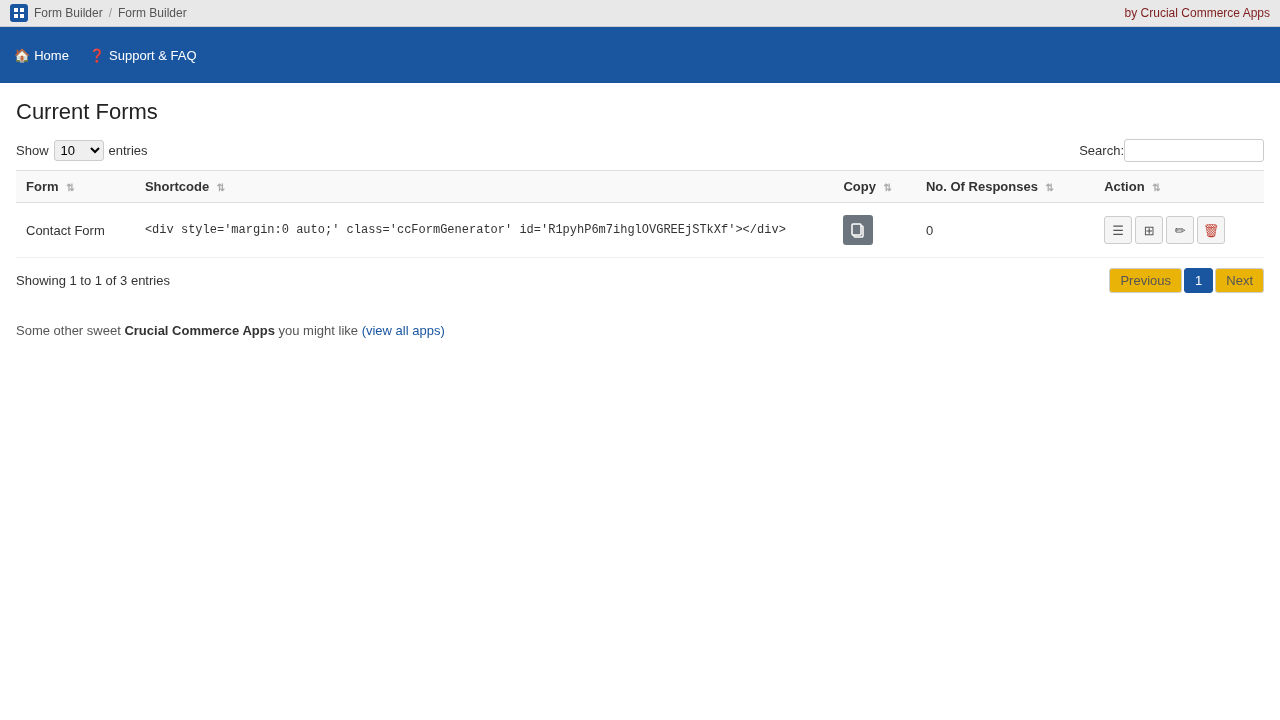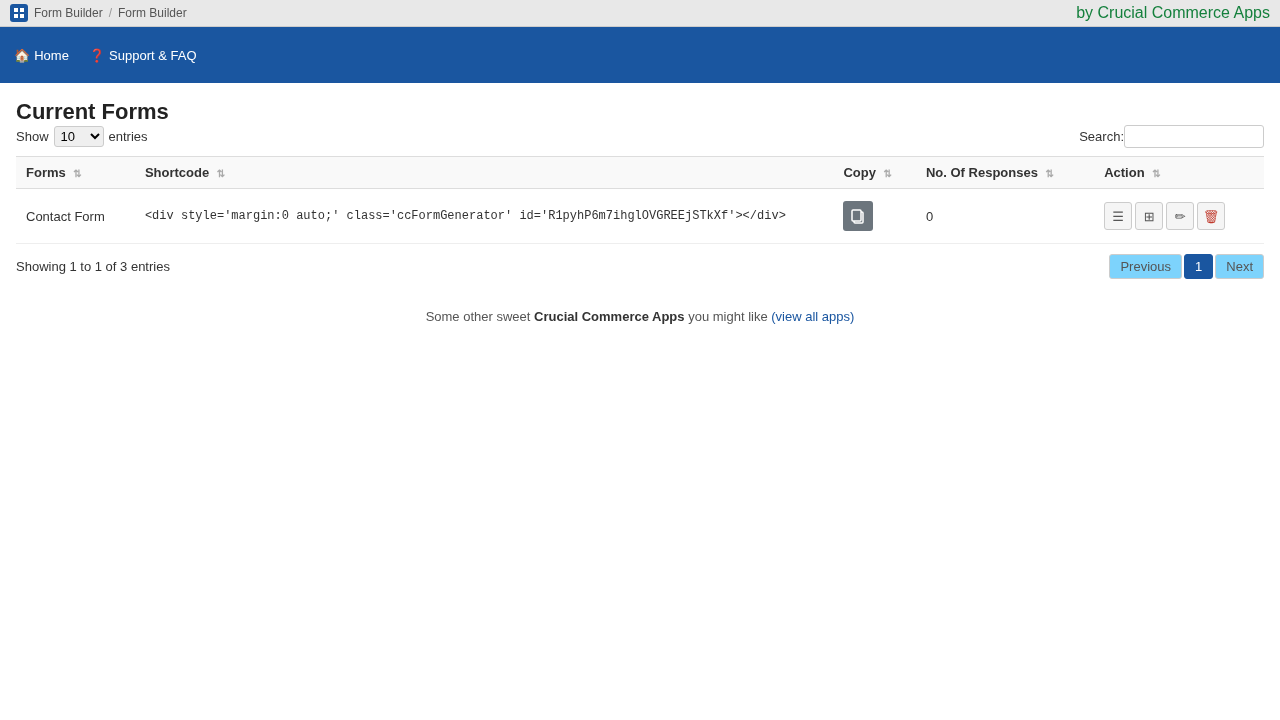--- a/index.html
+++ b/index.html
@@ -18,21 +18,21 @@
       justify-content: center;
     }
     .top-bar-icon {
       width: 18px; height: 18px;
       background: #1a56a0;
       border-radius: 3px;
       display: inline-flex; align-items: center; justify-content: center;
     }
     .top-bar-icon svg { width: 12px; height: 12px; fill: white; }
     .top-bar-sep { color: #999; }
-    .top-bar-right { margin-left: auto; font-size: 16px; color: #15803d; }
+    .top-bar-right { margin-left: auto; font-size: 12px; color: #7f1d1d; }
 
     
     .nav-bar {
       background: #1a56a0;
       display: flex;
       align-items: center;
       padding: 0 14px;
       height: 56px;
     }
     .nav-logo {
@@ -76,22 +76,23 @@
 
     
     .main-content {
       background: white;
       padding: 16px 16px;
       min-height: calc(100vh - 76px);
     }
 
     .page-title {
       font-size: 22px;
-      font-weight: bold;
+      font-weight: normal;
       color: #222;
+      margin-bottom: 14px;
     }
 
     
     .table-controls-top {
       display: flex;
       align-items: center;
       justify-content: space-between;
       margin-bottom: 8px;
     }
     .show-entries {
@@ -186,35 +187,34 @@
       justify-content: space-between;
       margin-top: 10px;
       font-size: 13px;
     }
     .pagination {
       display: flex; gap: 2px; align-items: center;
     }
     .page-btn {
       padding: 4px 10px;
       border: 1px solid #ccc;
-      background: #7dd3fc;
+      background: #eab308;
       border-radius: 3px;
       cursor: pointer;
       font-size: 13px;
       color: #555;
     }
     .page-btn.active {
       background: #1a56a0;
       color: white;
       border-color: #1a56a0;
     }
 
     
     .footer-note {
-      text-align: center;
       margin-top: 30px;
       font-size: 13px;
       color: #555;
     }
     .footer-note strong { color: #333; }
     .footer-note a { color: #1a56a0; text-decoration: none; }
   </style>
 </head>
 <body>
 
@@ -264,21 +264,21 @@
     <div class="search-box">
       <label>Search:</label>
       <input type="text" placeholder="" style="">
     </div>
   </div>
 
   <table class="data-table">
     <thead>
       <tr>
         <th>
-          <span>Forms</span>
+          <span>Form</span>
           <span class="sort-icon">⇅</span>
         </th>
         <th>
           <span>Shortcode</span>
           <span class="sort-icon">⇅</span>
         </th>
         <th>
           <span>Copy</span>
           <span class="sort-icon">⇅</span>
         </th>

